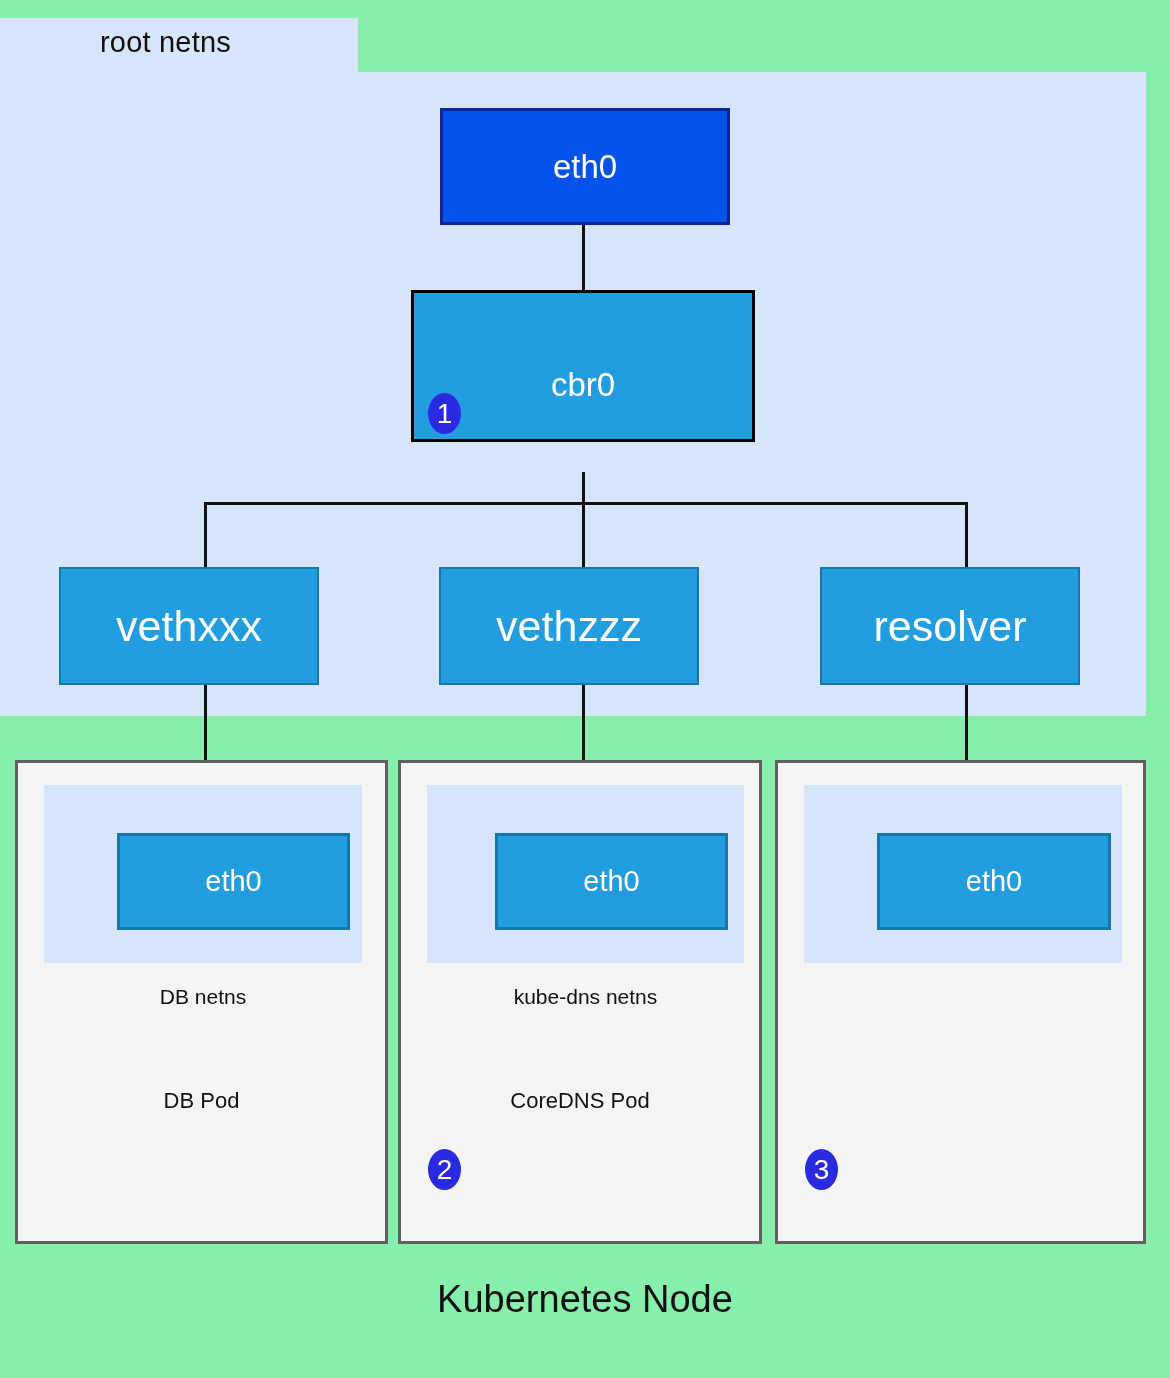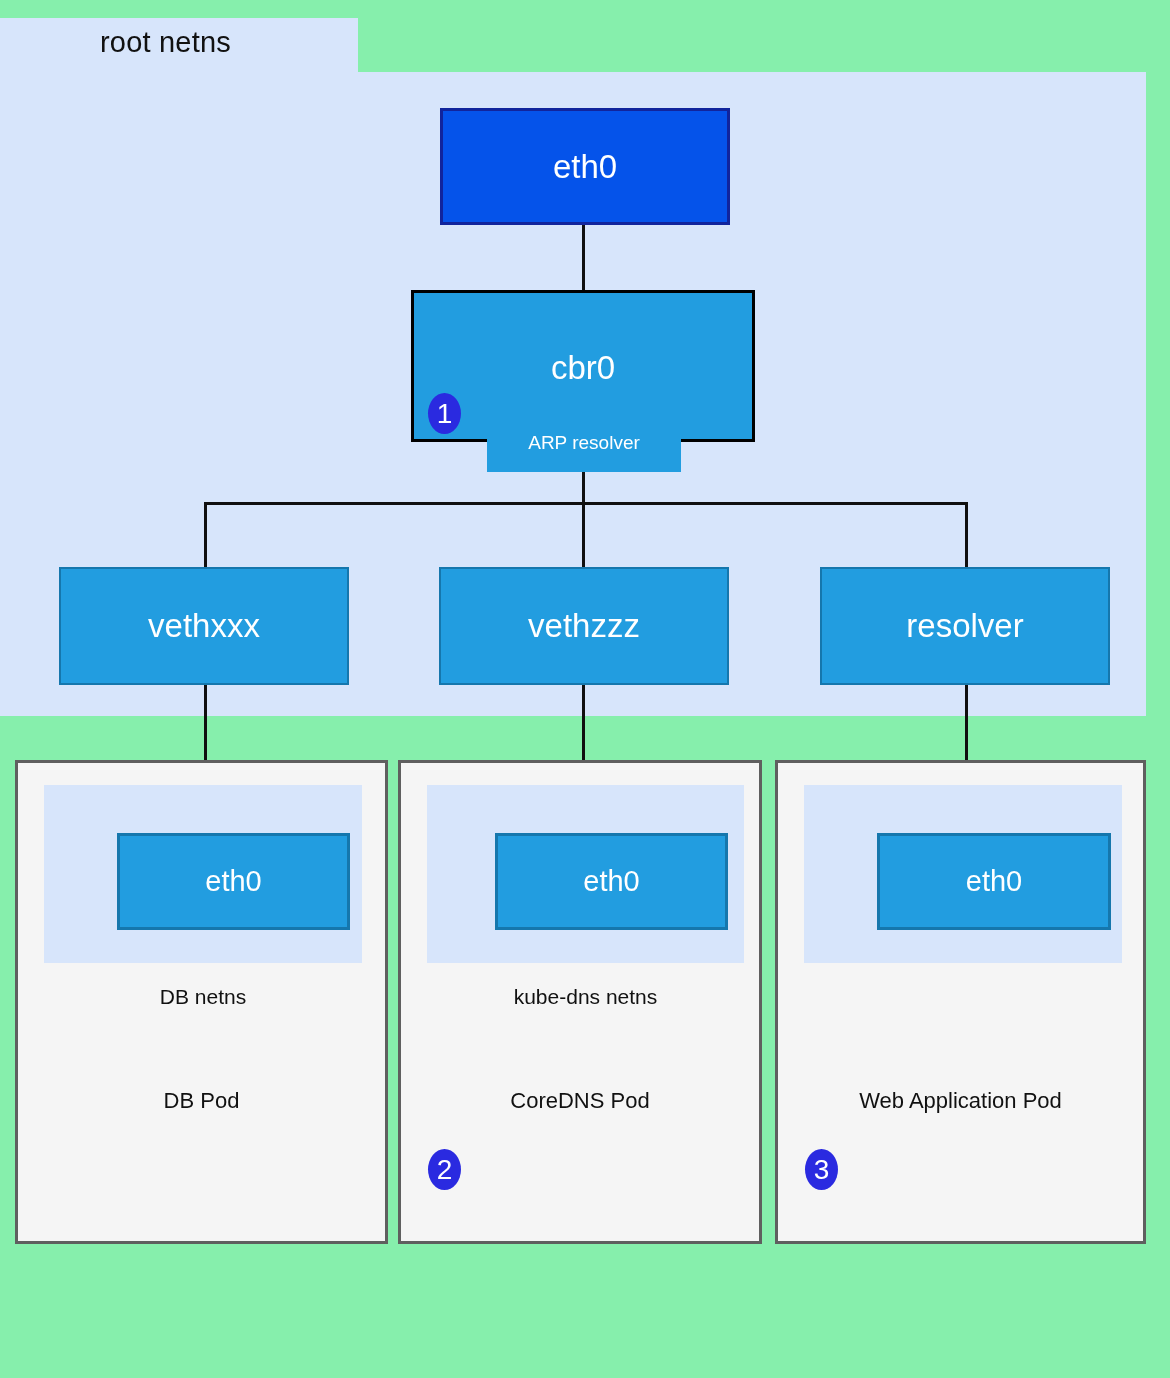--- a/index.html
+++ b/index.html
@@ -67,38 +67,38 @@
   }
   .box-cbr0 {
     left: 411px;
     top: 290px;
     width: 344px;
     height: 152px;
     background: #229de0;
     border: 3px solid #000000;
     font-size: 33px;
     align-items: flex-start;
-    padding-top: 56px;
+    padding-top: 73px;
   }
   .box-arp {
     left: 487px;
     top: 414px;
     width: 194px;
     height: 58px;
     background: #229de0;
     border: none;
     font-size: 19px;
   }
   .box-veth {
     top: 567px;
-    width: 290px;
+    width: 260px;
     height: 118px;
     background: #229de0;
     border: 2px solid #1577ad;
-    font-size: 33px;
+    font-size: 43px;
   }
   .box-veth-1 { left: 59px; }
   .box-veth-2 { left: 439px; }
   .box-veth-3 { left: 820px; }
 
   
   .line {
     position: absolute;
     background: #101010;
   }
@@ -208,21 +208,20 @@
   <div class="root-netns-tab"></div>
   <div class="root-netns-body"></div>
   <div class="root-netns-label">root netns</div>
 
   <div class="box box-eth0-top">eth0</div>
 
   <div class="line v-line" style="left:582px; top:225px; height:66px;"></div>
 
   <div class="box box-cbr0">cbr0</div>
 
-  <div class="box box-arp">ARP resolver</div>
 
   <div class="badge badge-1">1</div>
 
   <div class="line v-line" style="left:582px; top:472px; height:33px;"></div>
 
   <div class="line h-line" style="left:204px; top:502px; width:764px;"></div>
 
   <div class="line v-line" style="left:204px; top:502px; height:67px;"></div>
   <div class="line v-line" style="left:582px; top:502px; height:67px;"></div>
   <div class="line v-line" style="left:965px; top:502px; height:67px;"></div>
@@ -248,20 +247,20 @@
       <div class="pod-eth0 pod-eth0-2">eth0</div>
       <div class="pod-netns-label">kube-dns netns</div>
     </div>
     <div class="pod-title">CoreDNS Pod</div>
   </div>
 
   <div class="pod pod-3">
     <div class="pod-netns pod-netns-3">
       <div class="pod-eth0 pod-eth0-3">eth0</div>
     </div>
-    <div class="pod-title">Web Application Pod</div>
   </div>
 
   <div class="badge badge-2">2</div>
   <div class="badge badge-3">3</div>
 
+  <div class="node-title">Kubernetes Node</div>
 
 </div>
 
 </body></html>

